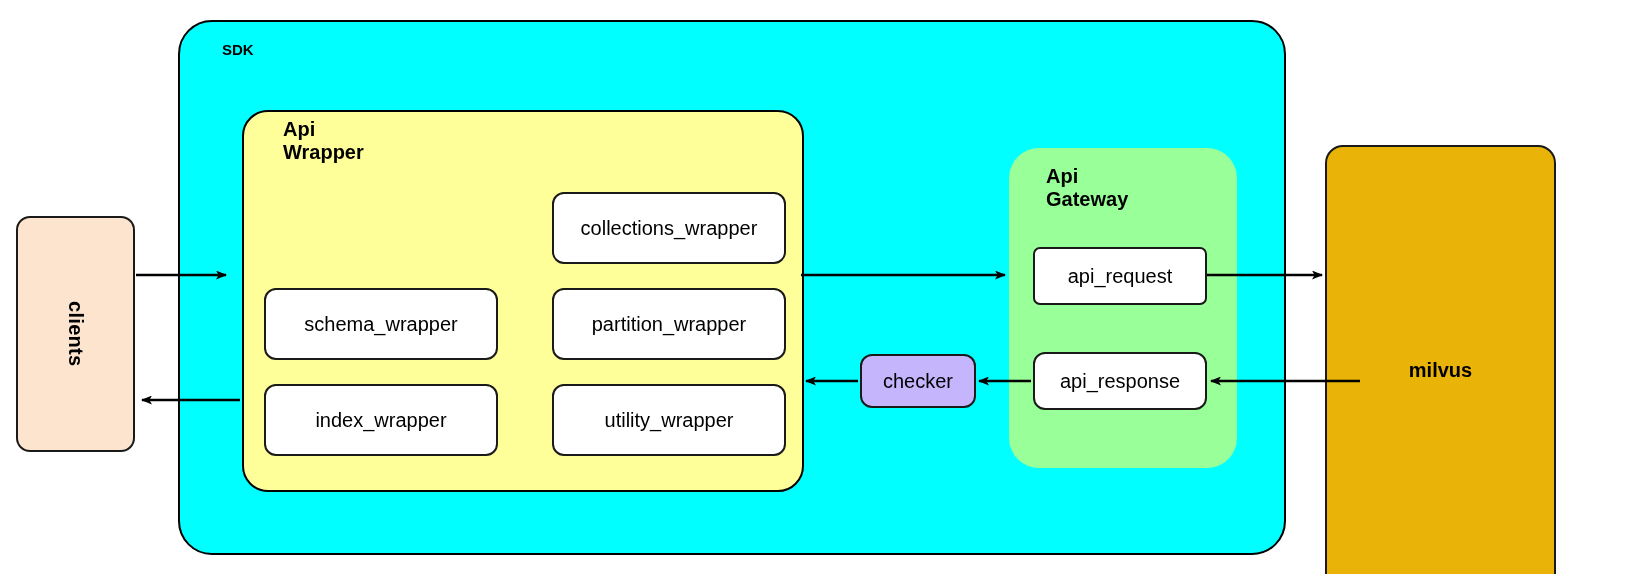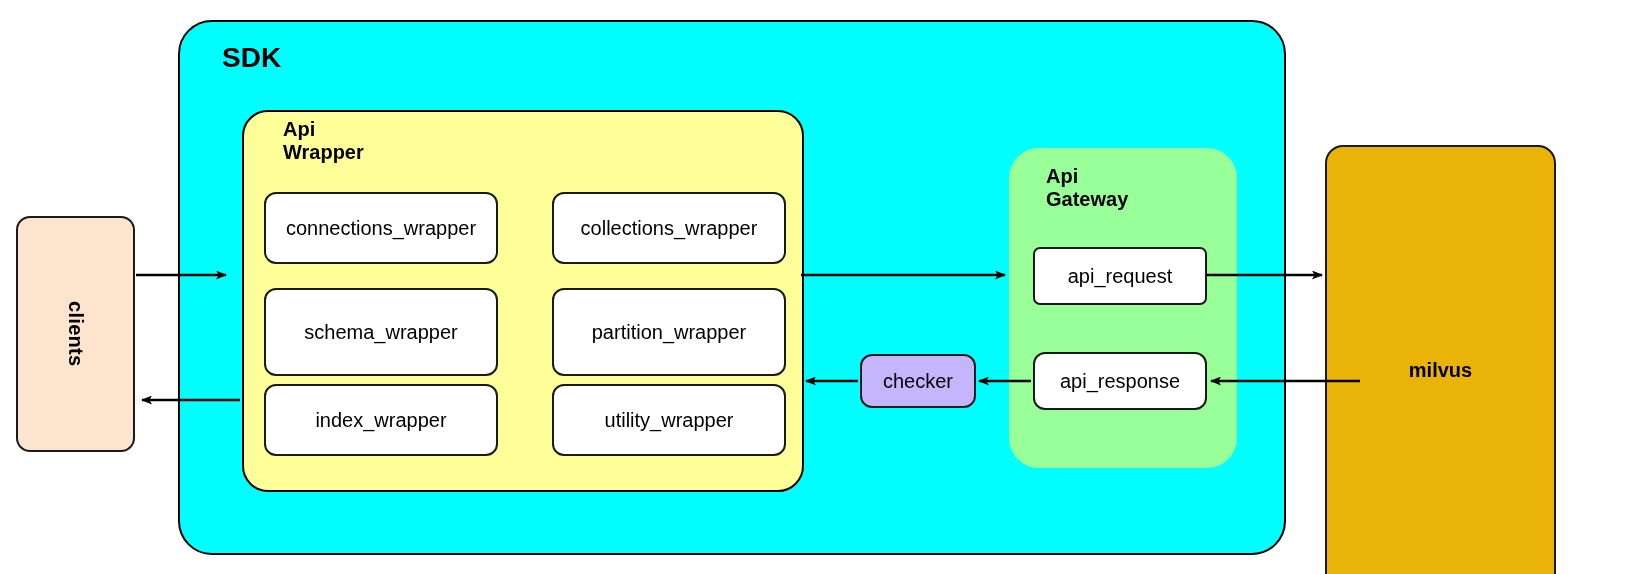--- a/index.html
+++ b/index.html
@@ -39,21 +39,21 @@
     width: 1108px;
     height: 535px;
     background: #00ffff;
     border: 2px solid #000000;
     border-radius: 34px;
   }
   .sdk-title {
     position: absolute;
     left: 222px;
     top: 42px;
-    font-size: 28px;
+    font-size: 15px;
     font-weight: bold;
     color: #000000;
     line-height: 1.12;
     white-space: pre-line;
   }
 
   
   .wrapper-container {
     left: 242px;
     top: 110px;
@@ -79,21 +79,21 @@
     background: #ffffff;
     border: 2px solid #1a1a1a;
     border-radius: 12px;
     font-size: 20px;
     color: #000000;
   }
 
   .leaf-c0 { left: 264px; width: 234px; }
   .leaf-c1 { left: 552px; width: 234px; }
   .leaf-r0 { top: 192px; height: 72px; }
-  .leaf-r1 { top: 288px; height: 88px; }
+  .leaf-r1 { top: 288px; height: 72px; }
   .leaf-r2 { top: 384px; height: 72px; }
 
   
   .gateway-container {
     left: 1009px;
     top: 148px;
     width: 228px;
     height: 320px;
     background: #99ff99;
     border-radius: 30px;
@@ -182,21 +182,20 @@
 
 <div id="canvas">
 
   <div class="box sdk-container"></div>
   <div class="sdk-title">SDK</div>
 
   <div class="box wrapper-container"></div>
   <div class="wrapper-title">Api
 Wrapper</div>
 
-  <div class="box leaf leaf-c0 leaf-r0">connections_wrapper</div>
   <div class="box leaf leaf-c1 leaf-r0">collections_wrapper</div>
   <div class="box leaf leaf-c0 leaf-r1">schema_wrapper</div>
   <div class="box leaf leaf-c1 leaf-r1">partition_wrapper</div>
   <div class="box leaf leaf-c0 leaf-r2">index_wrapper</div>
   <div class="box leaf leaf-c1 leaf-r2">utility_wrapper</div>
 
   <div class="box gateway-container"></div>
   <div class="gateway-title">Api
 Gateway</div>
 

